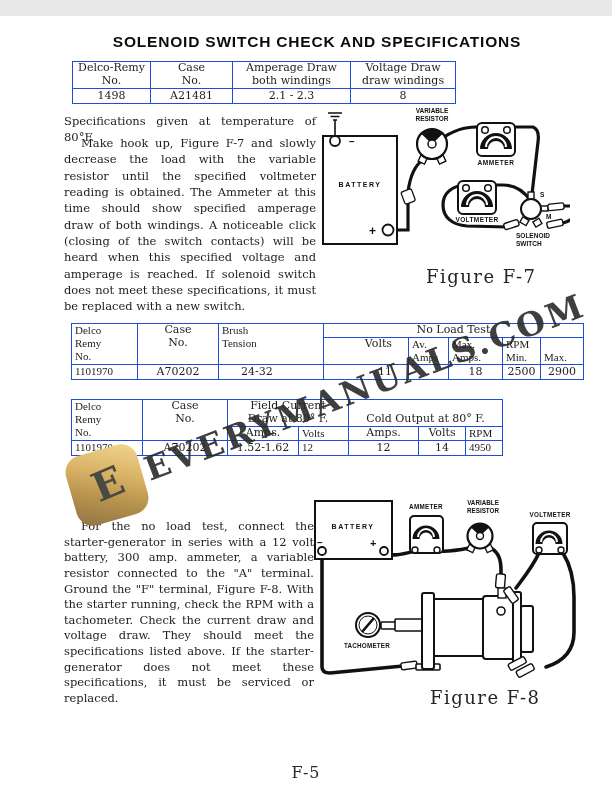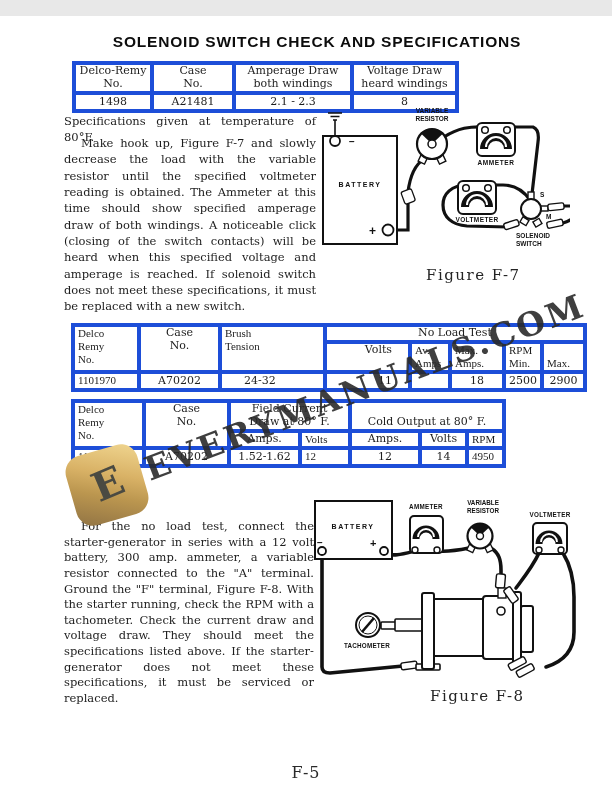--- a/index.html
+++ b/index.html
@@ -3,26 +3,26 @@
 <meta charset="utf-8">
 <style>
   html,body{margin:0;padding:0;background:#e8e8e8;}
   .page{position:relative;width:612px;height:792px;margin:16px auto;background:#ffffff;overflow:hidden;
         font-family:"DejaVu Serif", serif;color:#1c1c1c;}
   .abs{position:absolute;}
   .sec-title{font-family:"Liberation Sans", sans-serif;font-weight:bold;font-size:15.5px;
              letter-spacing:0.8px;color:#0c0c0c;text-align:center;white-space:nowrap;}
   .body-text{font-size:11.5px;line-height:1.42;text-align:justify;color:#1d1d1d;}
   .indent{text-indent:17px;}
-  .caption{font-size:15px;letter-spacing:1.5px;color:#242424;white-space:nowrap;text-align:right;}
+  .caption{font-size:18px;letter-spacing:1.5px;color:#242424;white-space:nowrap;text-align:right;}
   .pagenum{font-size:16px;letter-spacing:1px;color:#2a2a2a;text-align:center;width:100%;}
   
   table.spec{border-collapse:collapse;table-layout:fixed;position:absolute;
              font-size:11px;color:#1e1e1e;border:1.5px solid #2e2e2e;}
-  table.spec th, table.spec td{border:4px solid #1d4ed8;padding:0 2px;font-weight:normal;
+  table.spec th, table.spec td{border:1px solid #1d4ed8;padding:0 2px;font-weight:normal;
              white-space:pre-line;line-height:1.18;vertical-align:top;text-align:center;overflow:hidden;}
   table.spec td{line-height:1.25;}
   .al{text-align:left !important;padding-left:3px !important;font-family:Liberation Serif, serif;}
   .vbot{vertical-align:bottom !important;}
   .padL{text-align:left !important;padding-left:22px !important;}
   .rt{text-align:right !important;padding-right:16px !important;}
   
   .wm-text{position:absolute;left:139px;top:436px;transform:rotate(-20.8deg);transform-origin:0 0;
            font-family:"DejaVu Serif", serif;font-weight:bold;font-size:33px;letter-spacing:3px;
            color:rgba(42,42,42,0.90);white-space:nowrap;z-index:30;}
@@ -50,21 +50,21 @@
       </colgroup>
     <tbody>
         <tr style="height:26px;">
       <th>Delco-Remy
 No.</th>
       <th>Case
 No.</th>
       <th>Amperage Draw
 both windings</th>
       <th>Voltage Draw
-heard windings</th>
+draw windings</th>
     </tr>
     <tr style="height:14px;">
       <td>1498</td>
       <td>A21481</td>
       <td>2.1 - 2.3</td>
       <td>8</td>
     </tr>
   </tbody>
     </table>
 

